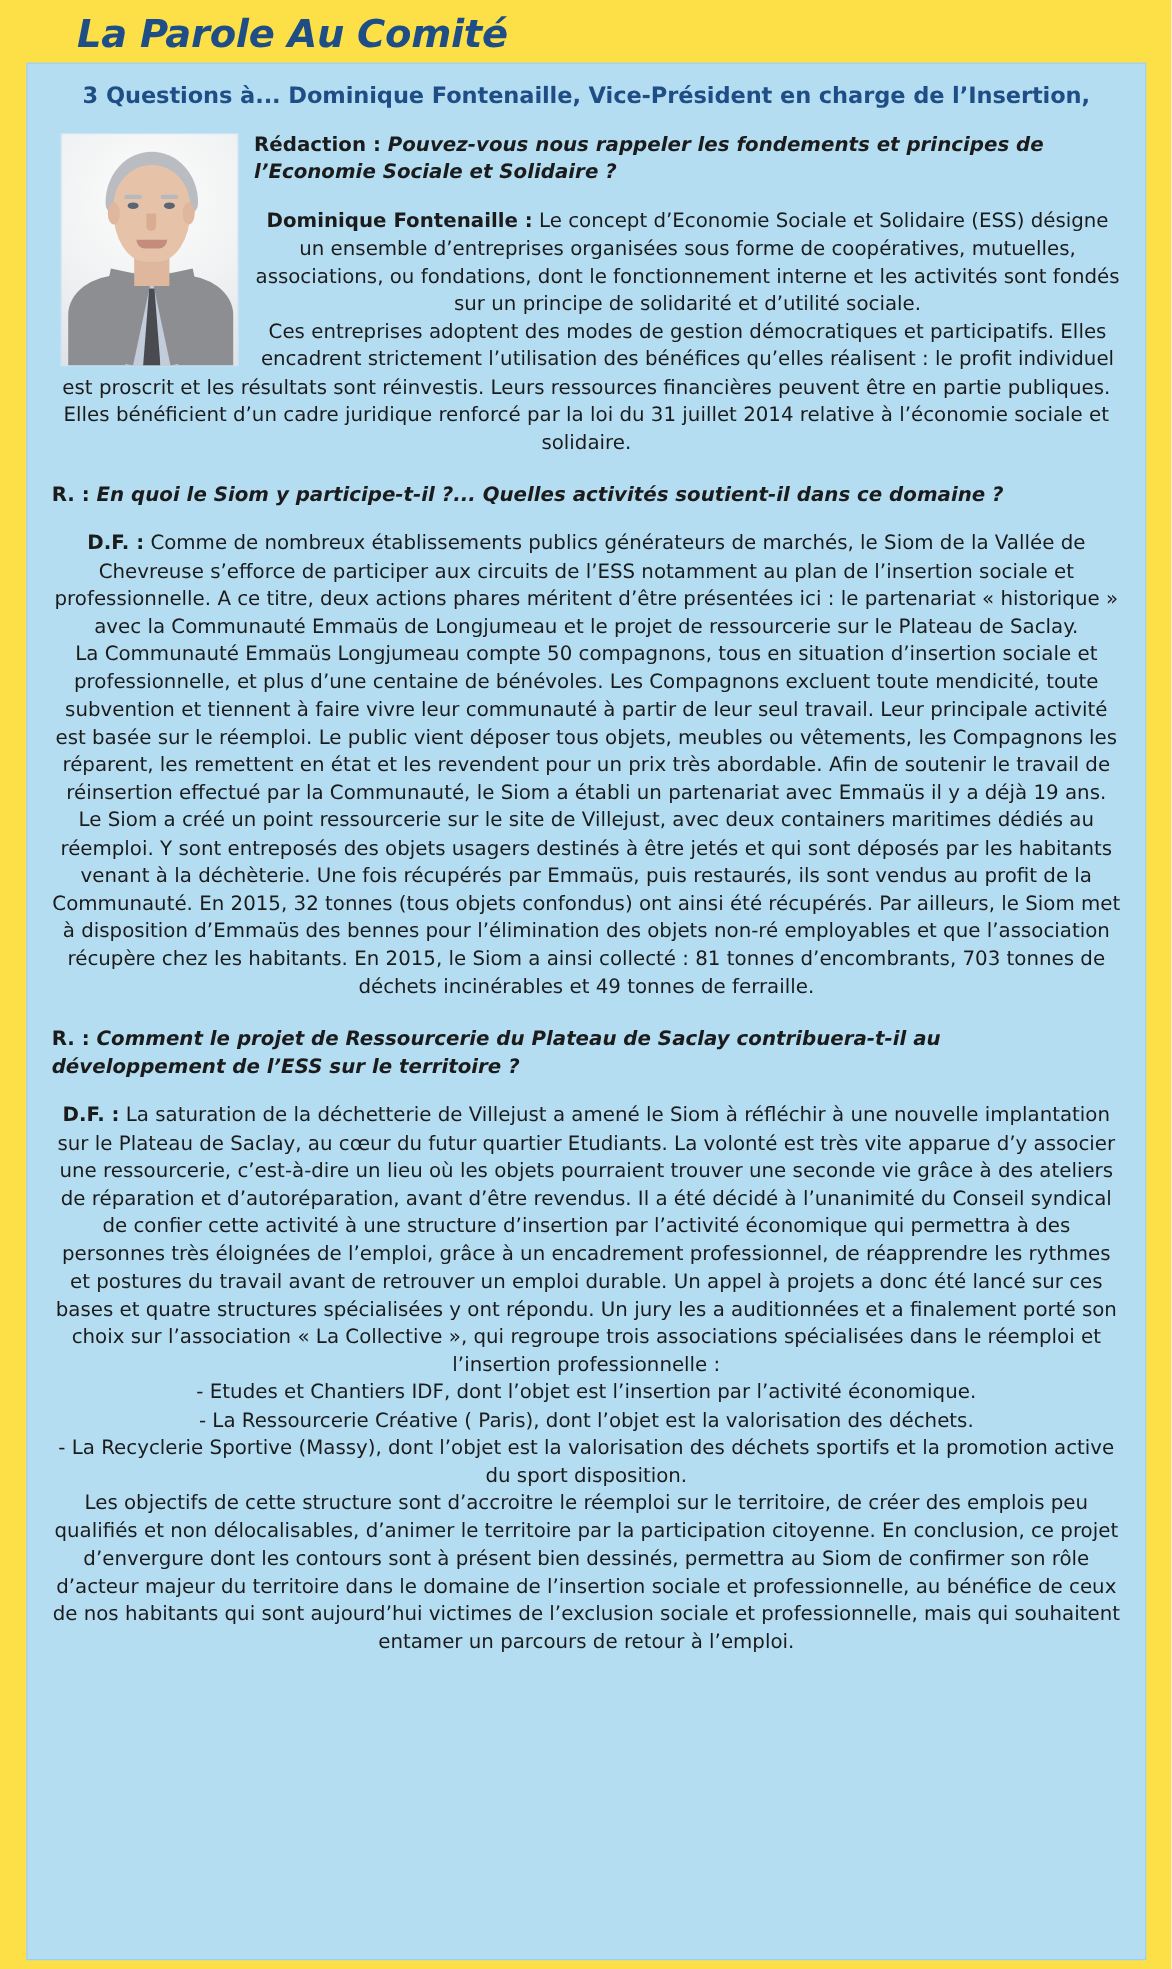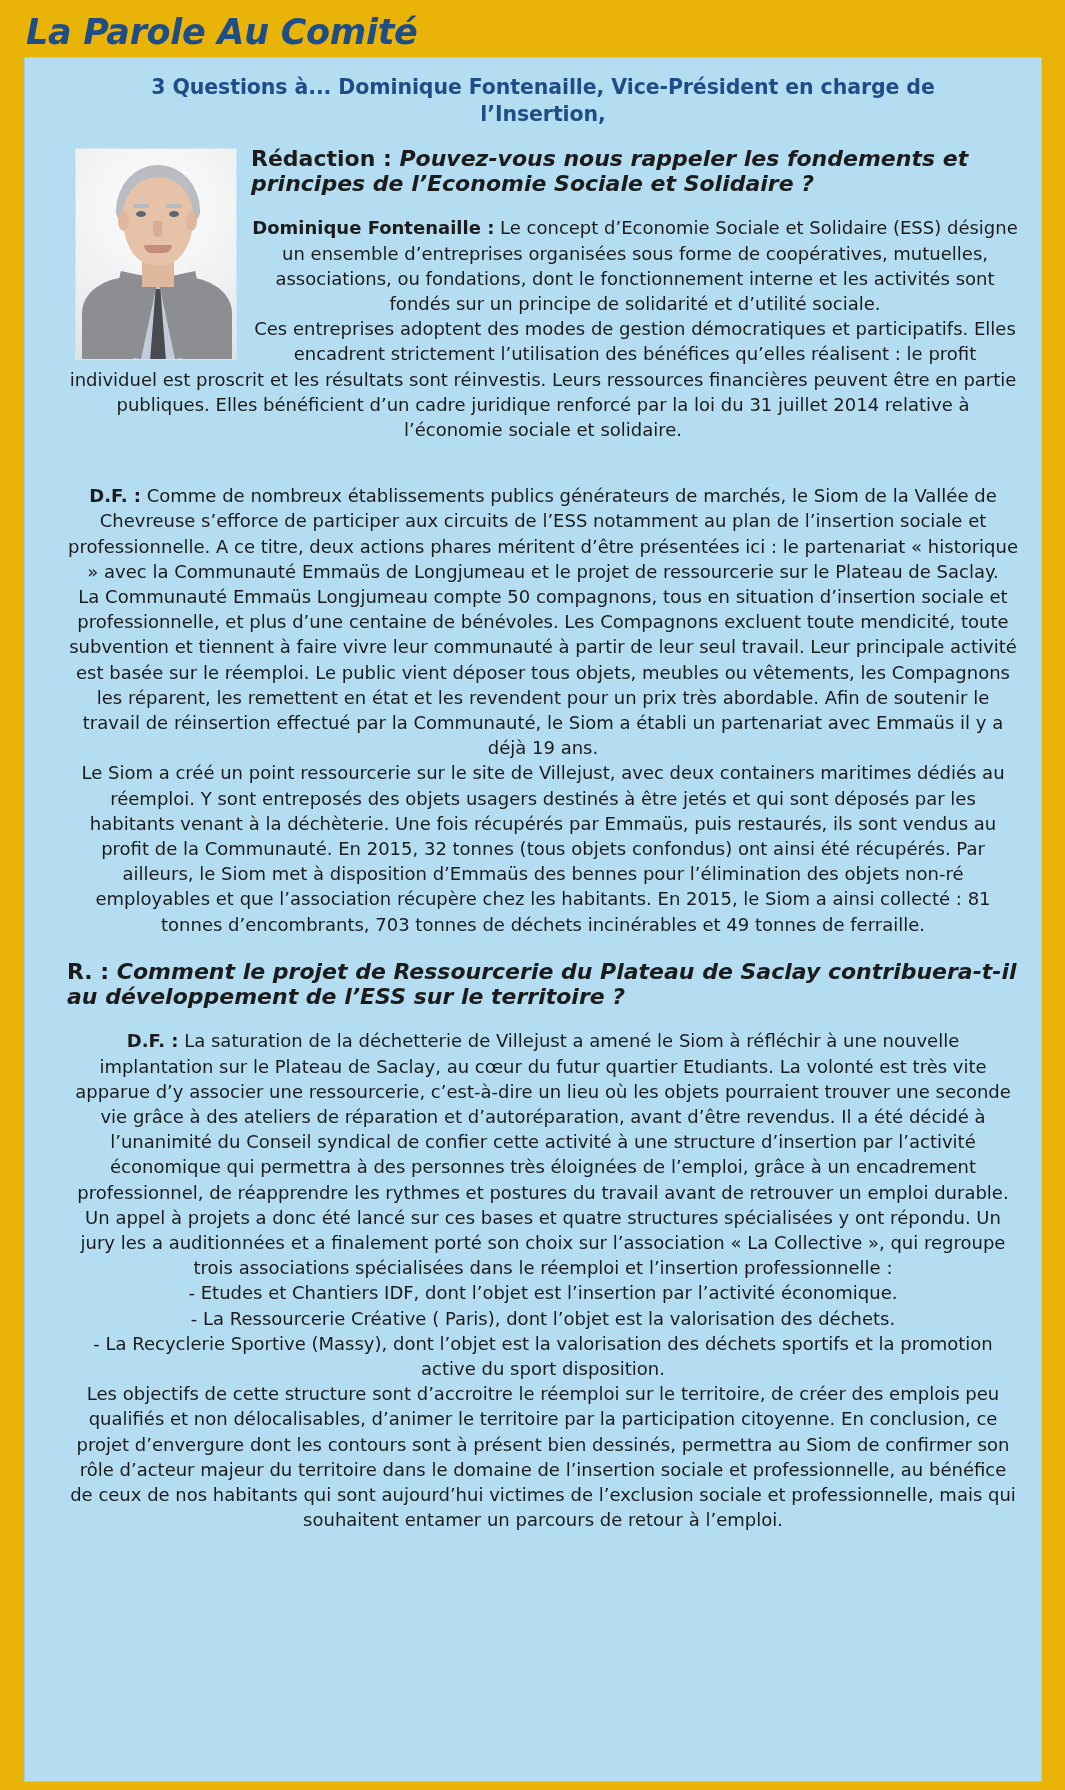--- a/index.html
+++ b/index.html
@@ -12,21 +12,22 @@
     width: 1065px;
     height: 1790px;
     font-family: "DejaVu Sans", "Liberation Sans", sans-serif;
     overflow: hidden;
   }
 
   .page {
     position: relative;
     width: 1065px;
     height: 1790px;
-    background: #eab308;
+    background: #fde047;
+    padding-left: 44px;
   }
 
   
   .masthead {
     padding: 12px 0 6px 26px;
     height: 56px;
   }
   .masthead-title {
     font-family: "DejaVu Sans", "Liberation Sans", sans-serif;
     font-size: 35px;
@@ -44,21 +45,20 @@
     left: 24px;
     top: 57px;
     width: 1018px;
     height: 1725px;
     background: #b5ddf2;
     border: 1px solid #9ecfe9;
   }
 
   .panel-inner {
     padding: 14px 22px 10px 22px;
-    margin-left: 20px;
   }
 
   
   .intro-heading {
     text-align: center;
     color: #1f4e87;
     font-weight: 700;
     font-size: 20.5px;
     line-height: 27px;
     padding: 2px 22px 0 22px;
@@ -180,21 +180,21 @@
   p.t {
     margin: 0;
     text-align: center;
   }
   p.gap { margin-top: 19px; }
 
   b, strong { font-weight: 700; }
   i, em { font-style: italic; }
 
   .qa-q {
-    font-size: 22px;
+    font-size: 18px;
     line-height: 25.2px;
     margin: 0;
   }
   .qa-q .lbl { font-weight: 700; font-style: normal; }
   .qa-q .txt { font-style: italic; font-weight: 600; }
 
   .clearfix::after { content: ""; display: block; clear: both; }
   .spacer-md { height: 22px; }
 </style>
 </head>
@@ -235,20 +235,21 @@
           <div class="mouth"></div>
         </div>
 
         <p class="qa-q"><b class="lbl">Rédaction :</b><i class="txt"> Pouvez-vous nous rappeler les fondements et principes de l’Economie Sociale et Solidaire ?</i></p>
 
         <p class="t gap"><b class="lbl">Dominique Fontenaille :</b><span> Le concept d’Economie Sociale et Solidaire (ESS) désigne un ensemble d’entreprises organisées sous forme de coopératives, mutuelles, associations, ou fondations, dont le fonctionnement interne et les activités sont fondés sur un principe de solidarité et d’utilité sociale.</span></p>
         <p class="t">Ces entreprises adoptent des modes de gestion démocratiques et participatifs. Elles encadrent strictement l’utilisation des bénéfices qu’elles réalisent : le profit individuel est proscrit et les résultats sont réinvestis. Leurs ressources financières peuvent être en partie publiques. Elles bénéficient d’un cadre juridique renforcé par la loi du 31 juillet 2014 relative à l’économie sociale et solidaire.</p>
 
         <div class="spacer-md"></div>
 
+        <p class="qa-q"><b class="lbl">R. :</b><i class="txt"> En quoi le Siom y participe-t-il ?... Quelles activités soutient-il dans ce domaine ?</i></p>
 
         <p class="t gap"><b class="lbl">D.F. :</b><span> Comme de nombreux établissements publics générateurs de marchés, le Siom de la Vallée de Chevreuse s’efforce de participer aux circuits de l’ESS notamment au plan de l’insertion sociale et professionnelle. A ce titre, deux actions phares méritent d’être présentées ici : le partenariat « historique » avec la Communauté Emmaüs de Longjumeau et le projet de ressourcerie sur le Plateau de Saclay.</span></p>
         <p class="t">La Communauté Emmaüs Longjumeau compte 50 compagnons, tous en situation d’insertion sociale et professionnelle, et plus d’une centaine de bénévoles. Les  Compagnons  excluent toute mendicité, toute subvention et tiennent à faire vivre leur communauté à partir de leur seul travail. Leur principale activité est basée sur le réemploi. Le public vient déposer tous objets, meubles ou vêtements, les Compagnons les réparent, les remettent en état et les revendent pour un prix très abordable. Afin de soutenir le travail de réinsertion effectué par la Communauté, le Siom a établi un partenariat avec Emmaüs il y a déjà 19 ans.</p>
         <p class="t">Le Siom a créé un point ressourcerie sur le site de Villejust, avec deux containers maritimes dédiés au réemploi. Y sont entreposés des objets usagers destinés à être jetés et qui sont déposés par les habitants venant à la déchèterie. Une fois récupérés par Emmaüs, puis restaurés, ils sont vendus au profit de la Communauté. En 2015, 32 tonnes (tous objets confondus) ont ainsi été récupérés. Par ailleurs, le Siom met à disposition d’Emmaüs des bennes pour l’élimination des objets non-ré employables et que l’association récupère chez les habitants. En 2015, le Siom a ainsi collecté : 81 tonnes d’encombrants, 703 tonnes de déchets incinérables et 49 tonnes de ferraille.</p>
 
         <div class="spacer-md"></div>
 
         <p class="qa-q"><b class="lbl">R. :</b><i class="txt"> Comment le projet de Ressourcerie du Plateau de Saclay contribuera-t-il au développement de l’ESS  sur le territoire ?</i></p>
 
         <p class="t gap"><b class="lbl">D.F. :</b><span> La saturation de la déchetterie de Villejust a amené le Siom à réfléchir à une nouvelle implantation sur le Plateau de Saclay, au cœur du futur quartier Etudiants. La volonté est très vite apparue d’y associer une ressourcerie, c’est-à-dire un lieu où les objets pourraient trouver une seconde vie grâce à des ateliers de réparation et d’autoréparation, avant d’être revendus. Il a été décidé à l’unanimité du Conseil syndical de confier cette activité à une structure d’insertion par l’activité économique qui permettra à des personnes très éloignées de l’emploi, grâce à un encadrement professionnel, de réapprendre les rythmes et postures du travail avant de retrouver un emploi durable. Un appel à projets a donc été lancé sur ces bases et quatre structures spécialisées y ont répondu. Un jury les a auditionnées et a finalement porté son choix sur l’association « La Collective », qui regroupe trois associations spécialisées dans le réemploi et l’insertion professionnelle :</span></p>

